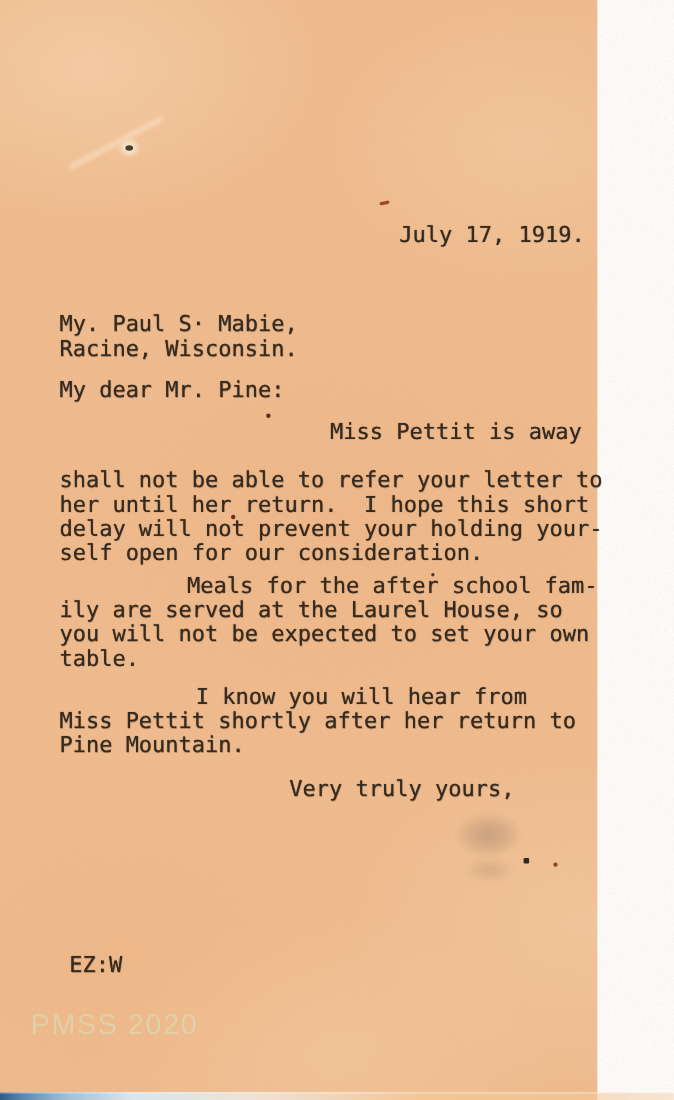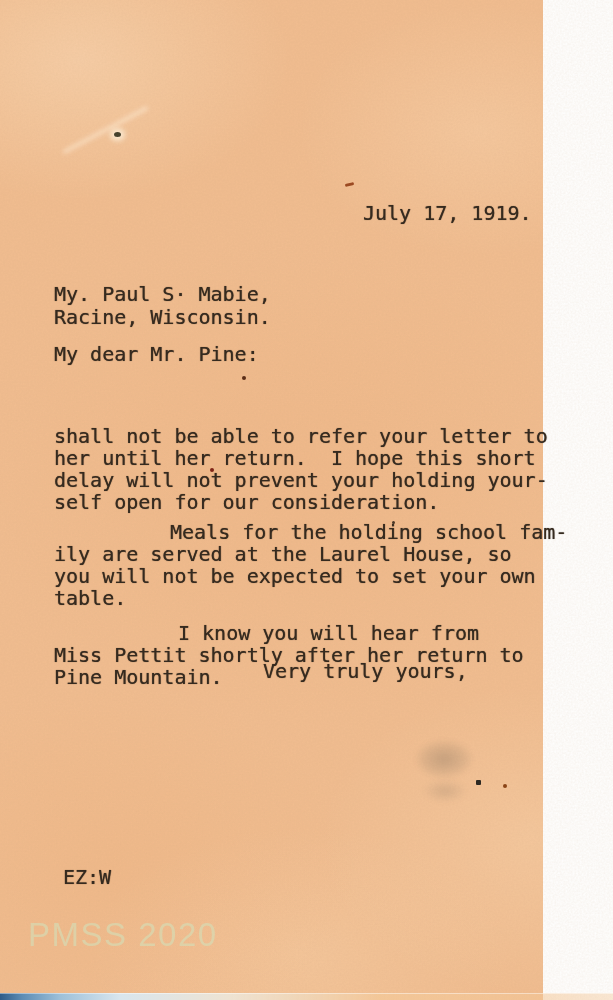--- a/index.html
+++ b/index.html
@@ -13,21 +13,21 @@
       radial-gradient(ellipse 420px 320px at 300px 480px, rgba(234,163,108,0.16), transparent 75%),
       radial-gradient(ellipse 350px 260px at 110px 870px, rgba(236,170,115,0.20), transparent 70%),
       radial-gradient(ellipse 300px 220px at 530px 840px, rgba(255,226,192,0.26), transparent 70%),
       radial-gradient(ellipse 280px 170px at 300px 955px, rgba(251,216,177,0.30), transparent 75%);
   }
   .grain{position:absolute;inset:0;pointer-events:none;}
   .tw{position:absolute;font:20px/22px "DejaVu Sans Mono",monospace;
       color:#352a1f;white-space:pre;letter-spacing:0;
       text-shadow:0 0 1px rgba(46,35,24,0.65), 0.4px 0.4px 0 rgba(46,35,24,0.25);}
   .watermark{position:absolute;left:28px;top:916px;
-      font-family:"Liberation Sans",sans-serif;font-size:33px;font-weight:400;
+      font-family:"Liberation Sans",sans-serif;font-size:26px;font-weight:400;
       letter-spacing:1.5px;color:rgba(212,222,184,0.62);white-space:pre;}
   .scan-edge{position:absolute;left:0;bottom:0;width:613px;height:6px;
       border-top:1px solid rgba(255,255,255,0.45);
       background:linear-gradient(to right,#2e5b88 0px,#5c8cb4 22px,#9dc0d9 60px,
                  #d9e6ee 120px,#eee3d2 230px,rgba(243,199,152,0.9) 380px,rgba(243,199,152,0.4) 613px);}
   .smudge{position:absolute;border-radius:50%;filter:blur(3px);pointer-events:none;}
   .smudge.a{left:405px;top:733px;width:78px;height:52px;opacity:.45;
       background:radial-gradient(closest-side,rgba(70,68,62,0.55),rgba(70,68,62,0.18) 60%,transparent 75%);}
   .smudge.b{left:413px;top:775px;width:64px;height:32px;opacity:.35;
       background:radial-gradient(closest-side,rgba(80,78,70,0.5),transparent 72%);}
@@ -65,35 +65,36 @@
   <div class="speck s6"></div>
   <div class="speck s7"></div>
 
   <div class="tw" style="left:363px;top:202px;">July 17, 1919.</div>
 
   <div class="tw" style="left:54px;top:306px;">Racine, Wisconsin.</div>
   <div class="tw" style="left:54px;top:283px;">My. Paul S· Mabie,</div>
 
   <div class="tw" style="left:54px;top:343px;">My dear Mr. Pine:</div>
 
+  <div class="tw" style="left:300px;top:381px;">Miss Pettit is away</div>
   <div class="tw" style="left:54px;top:425px;">shall not be able to refer your letter to</div>
   <div class="tw" style="left:54px;top:447px;">her until her return.  I hope this short</div>
   <div class="tw" style="left:54px;top:469px;">delay will not prevent your holding your-</div>
   <div class="tw" style="left:54px;top:491px;">self open for our consideration.</div>
 
-  <div class="tw" style="left:170px;top:521px;">Meals for the holding school fam-</div>
+  <div class="tw" style="left:170px;top:521px;">Meals for the after school fam-</div>
   <div class="tw" style="left:54px;top:543px;">ily are served at the Laurel House, so</div>
   <div class="tw" style="left:54px;top:565px;">you will not be expected to set your own</div>
   <div class="tw" style="left:54px;top:587px;">table.</div>
 
   <div class="tw" style="left:178px;top:622px;">I know you will hear from</div>
   <div class="tw" style="left:54px;top:644px;">Miss Pettit shortly after her return to</div>
   <div class="tw" style="left:54px;top:666px;">Pine Mountain.</div>
 
-  <div class="tw" style="left:263px;top:660px;">Very truly yours,</div>
+  <div class="tw" style="left:263px;top:706px;">Very truly yours,</div>
 
 
   <div class="smudge a"></div>
   <div class="smudge b"></div>
 
   <div class="tw" style="left:63px;top:866px;">EZ:W</div>
 
   <div class="watermark">PMSS 2020</div>
 
   <div class="scan-edge"></div>

